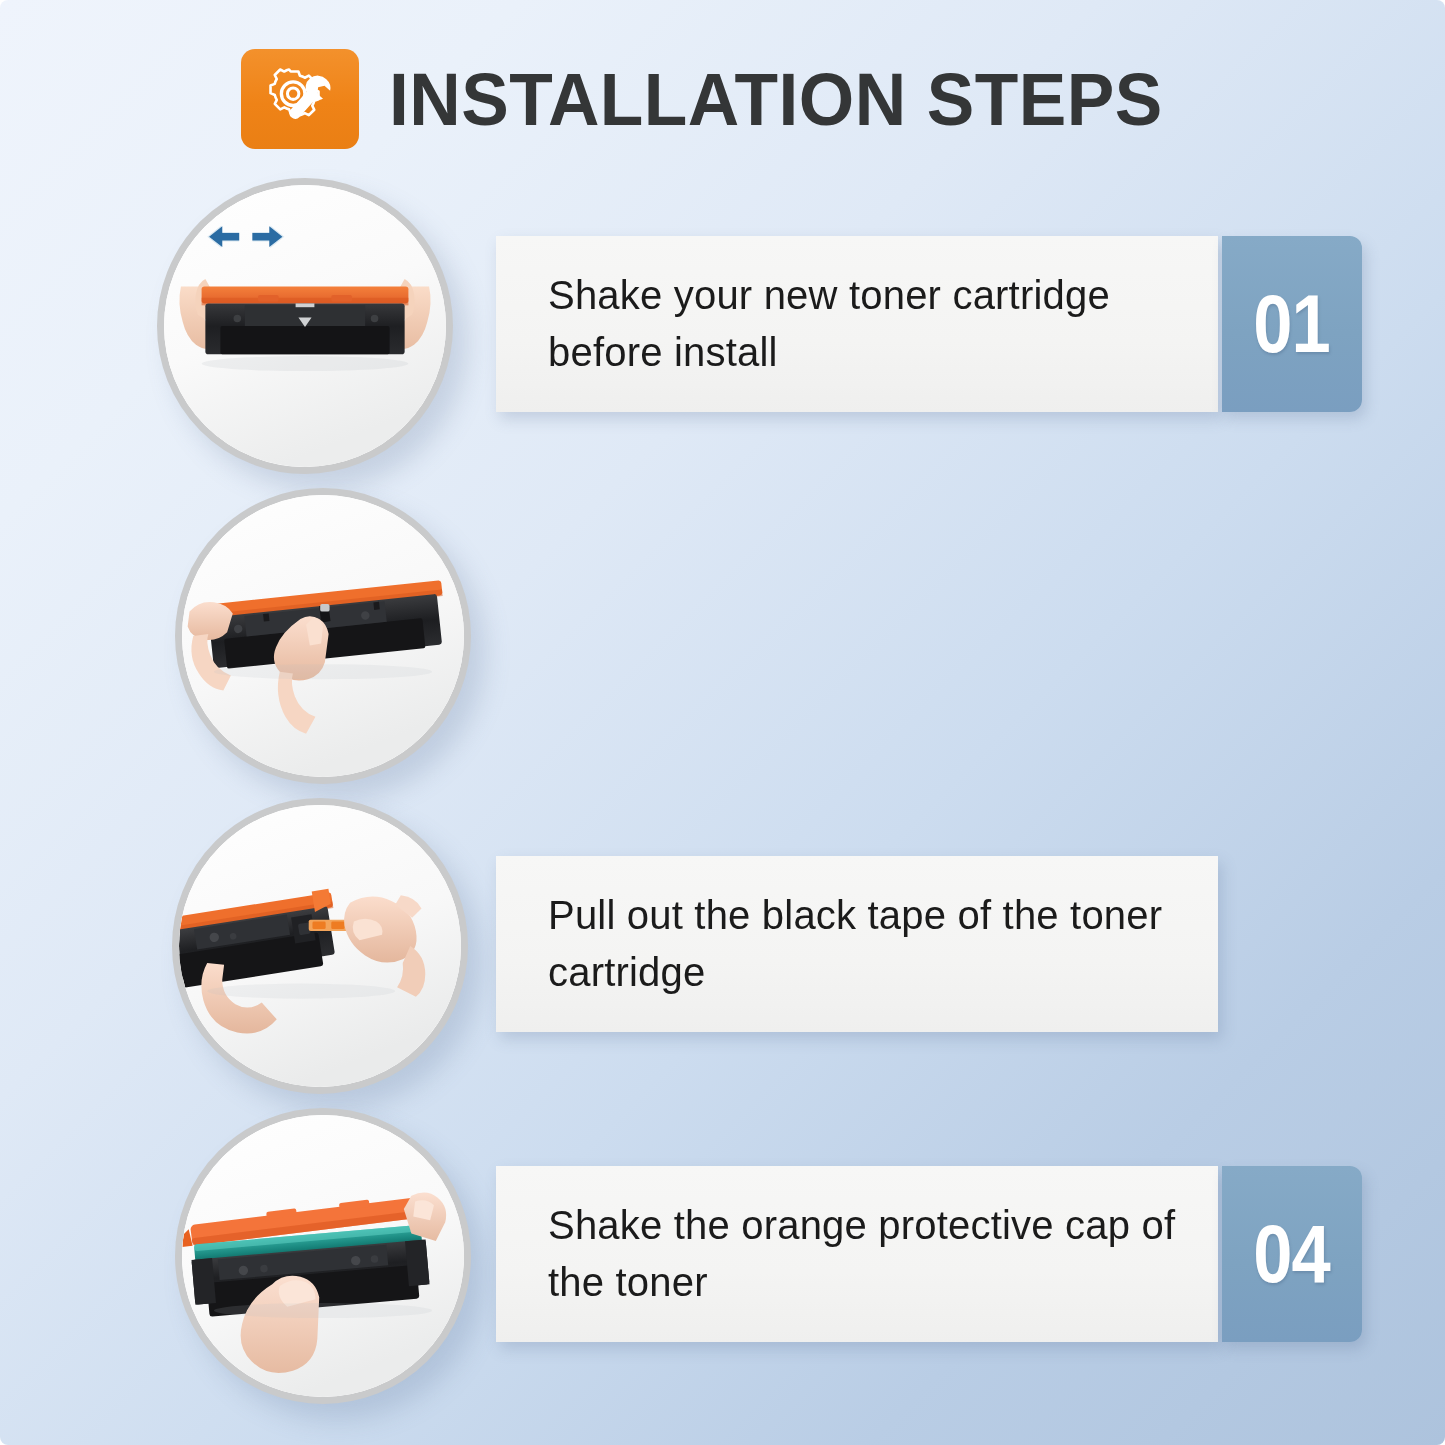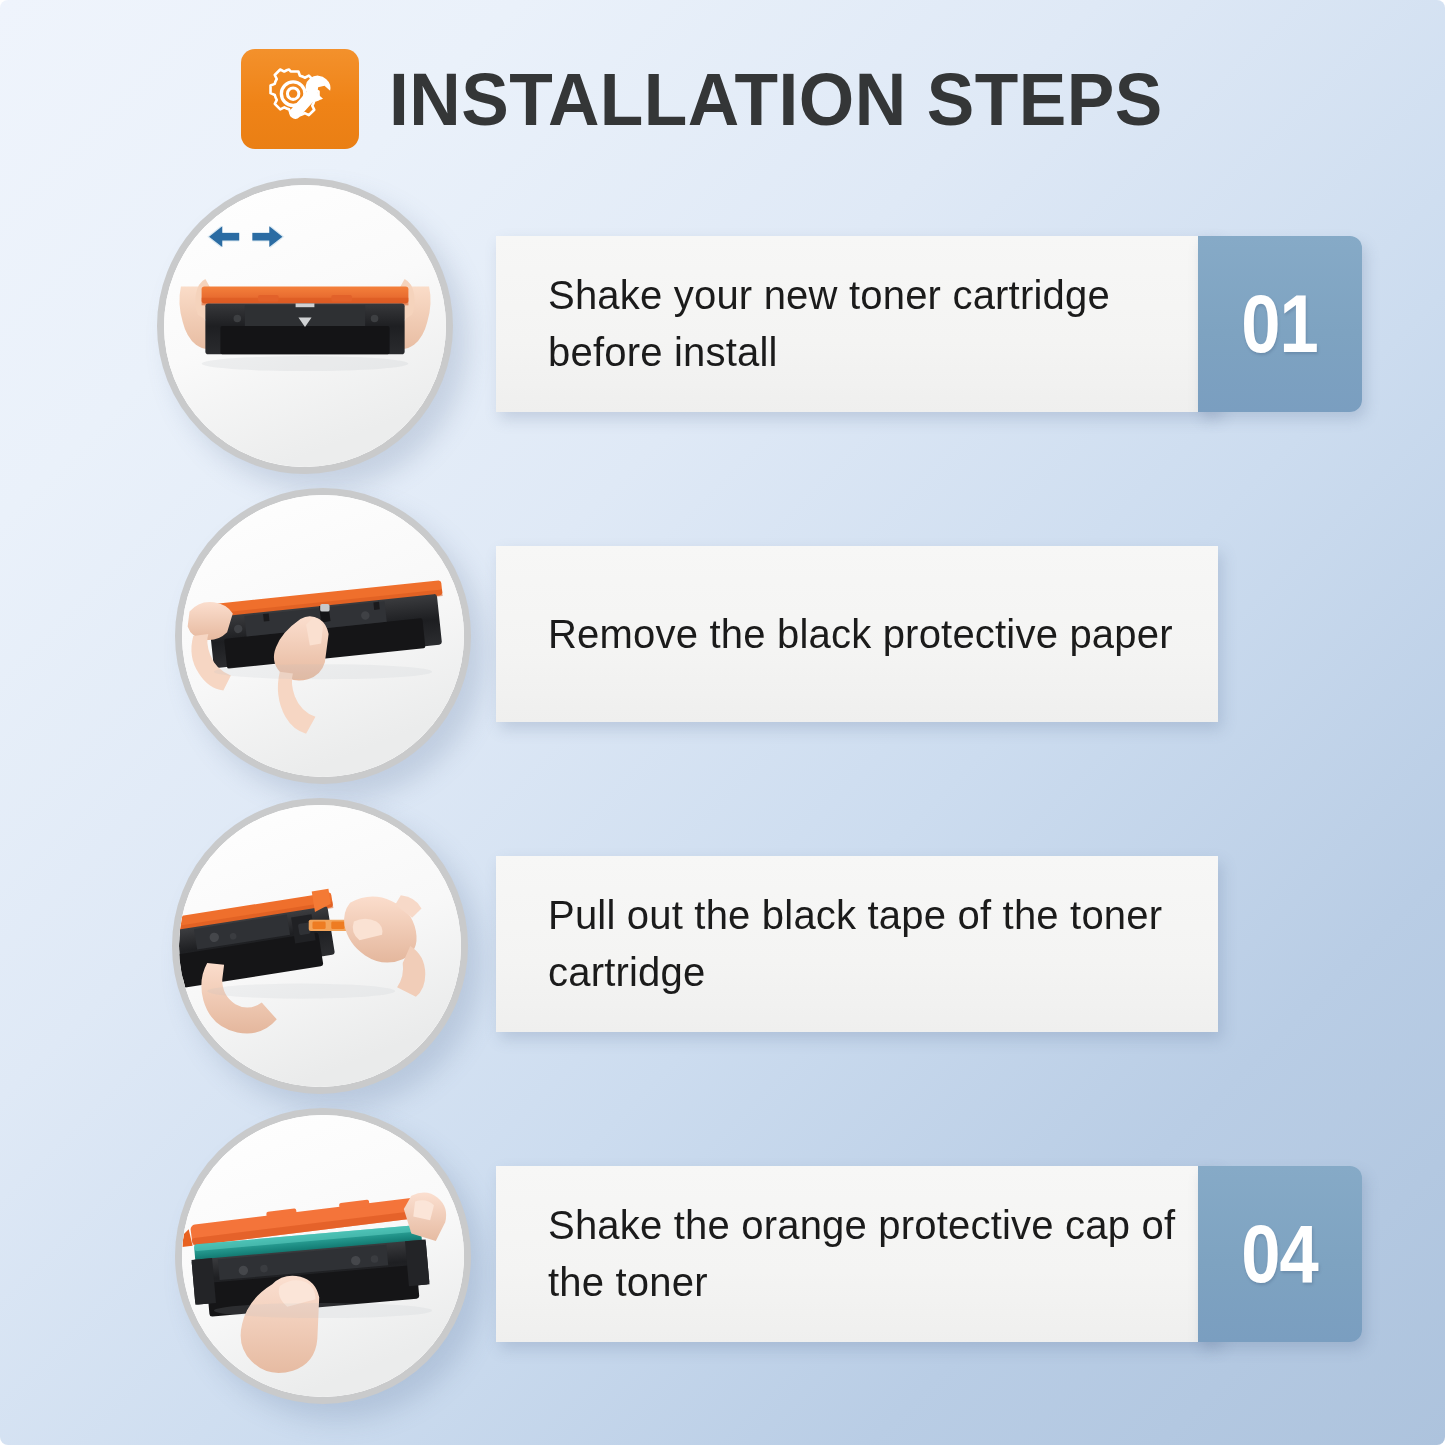--- a/index.html
+++ b/index.html
@@ -132,21 +132,21 @@
     font-size: 40px;
     line-height: 1.42;
     color: #1b1b1b;
     font-weight: normal;
     letter-spacing: 0.2px;
   }
   .card-badge {
     position: absolute;
     right: 0;
     top: 0;
-    width: 164px;
+    width: 140px;
     height: 100%;
     background: linear-gradient(180deg, #86aac7 0%, #7ea3c1 55%, #7a9ec0 100%);
     border-radius: 0 12px 12px 0;
     box-shadow: 4px 7px 14px rgba(80, 105, 140, 0.22);
     display: flex;
     align-items: center;
     justify-content: center;
   }
   .card-number {
     font-size: 82px;
@@ -320,23 +320,20 @@
               <path d="M104 188 q-6 26 6 48 q8 14 22 18 l10-18 q-16-6 -22-22
                        q-5-14 -2-24 z" fill="#f6d6c3"></path>
             </g>
             <ellipse cx="150" cy="188" rx="116" ry="8" fill="#b8bcc0" opacity="0.15"></ellipse>
           </svg>
         </div>
       </div>
     </div>
 
     <div class="card">
-      <div class="card-body">
-        <div class="card-text">Remove the black protective paper</div>
-      </div>
     </div>
   </div>
 
   <div class="step step-3">
     <div class="photo-wrap">
       <div class="photo-circle">
         <div class="photo-inner">
           <svg viewBox="0 0 300 300" preserveAspectRatio="xMidYMid slice" aria-hidden="true">
             <defs>
               <linearGradient id="bg3" x1="0" y1="0" x2="0.4" y2="1">

